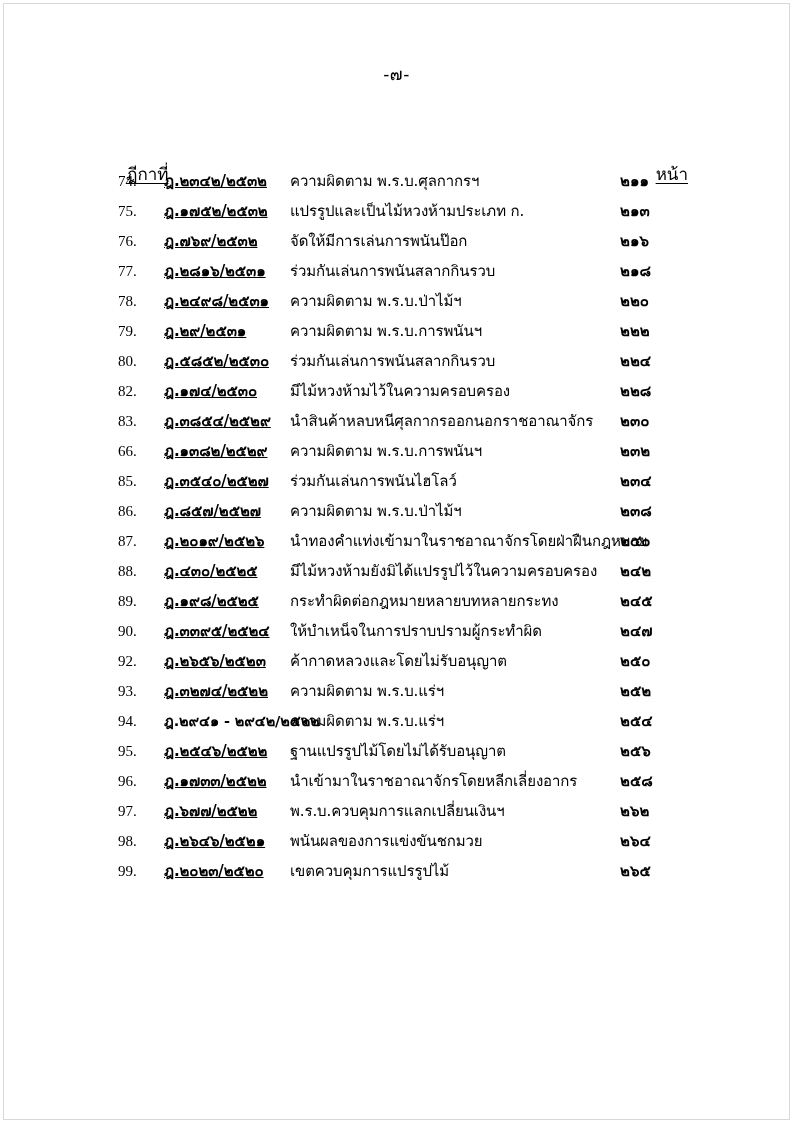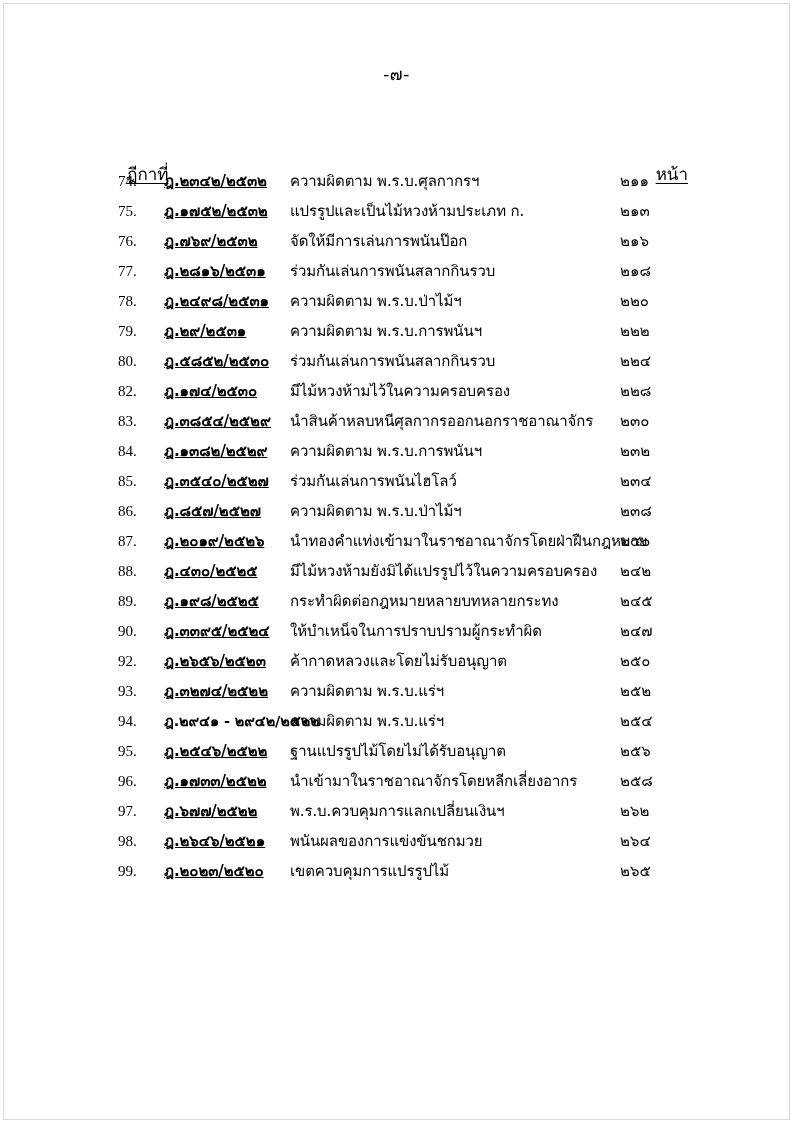--- a/index.html
+++ b/index.html
@@ -97,20 +97,21 @@
     width: 330px;
     font-size: 15.5px;
     letter-spacing: -0.1px;
     margin-top: 30px;
   }
   td.c-page {
     width: 58px;
     text-align: left;
     padding-left: 8px;
     font-size: 14.5px;
+    font-weight: bold;
   }
   tr.wide td.c-desc {
     padding-left: 0;
   }
   
   tr.wide td.c-case-wide {
     font-size: 14.5px;
     font-weight: bold;
     letter-spacing: -0.1px;
     white-space: nowrap;
@@ -179,21 +180,21 @@
           <td class="c-desc">มีไม้หวงห้ามไว้ในความครอบครอง</td>
           <td class="c-page">๒๒๘</td>
         </tr>
         <tr>
           <td class="c-num">83.</td>
           <td class="c-case">ฎ.๓๘๕๔/๒๕๒๙</td>
           <td class="c-desc">นำสินค้าหลบหนีศุลกากรออกนอกราชอาณาจักร</td>
           <td class="c-page">๒๓๐</td>
         </tr>
         <tr>
-          <td class="c-num">84.</td>
+          <td class="c-num">66.</td>
           <td class="c-case">ฎ.๑๓๘๒/๒๕๒๙</td>
           <td class="c-desc">ความผิดตาม พ.ร.บ.การพนันฯ</td>
           <td class="c-page">๒๓๒</td>
         </tr>
         <tr>
           <td class="c-num">85.</td>
           <td class="c-case">ฎ.๓๕๔๐/๒๕๒๗</td>
           <td class="c-desc">ร่วมกันเล่นการพนันไฮโลว์</td>
           <td class="c-page">๒๓๔</td>
         </tr>

